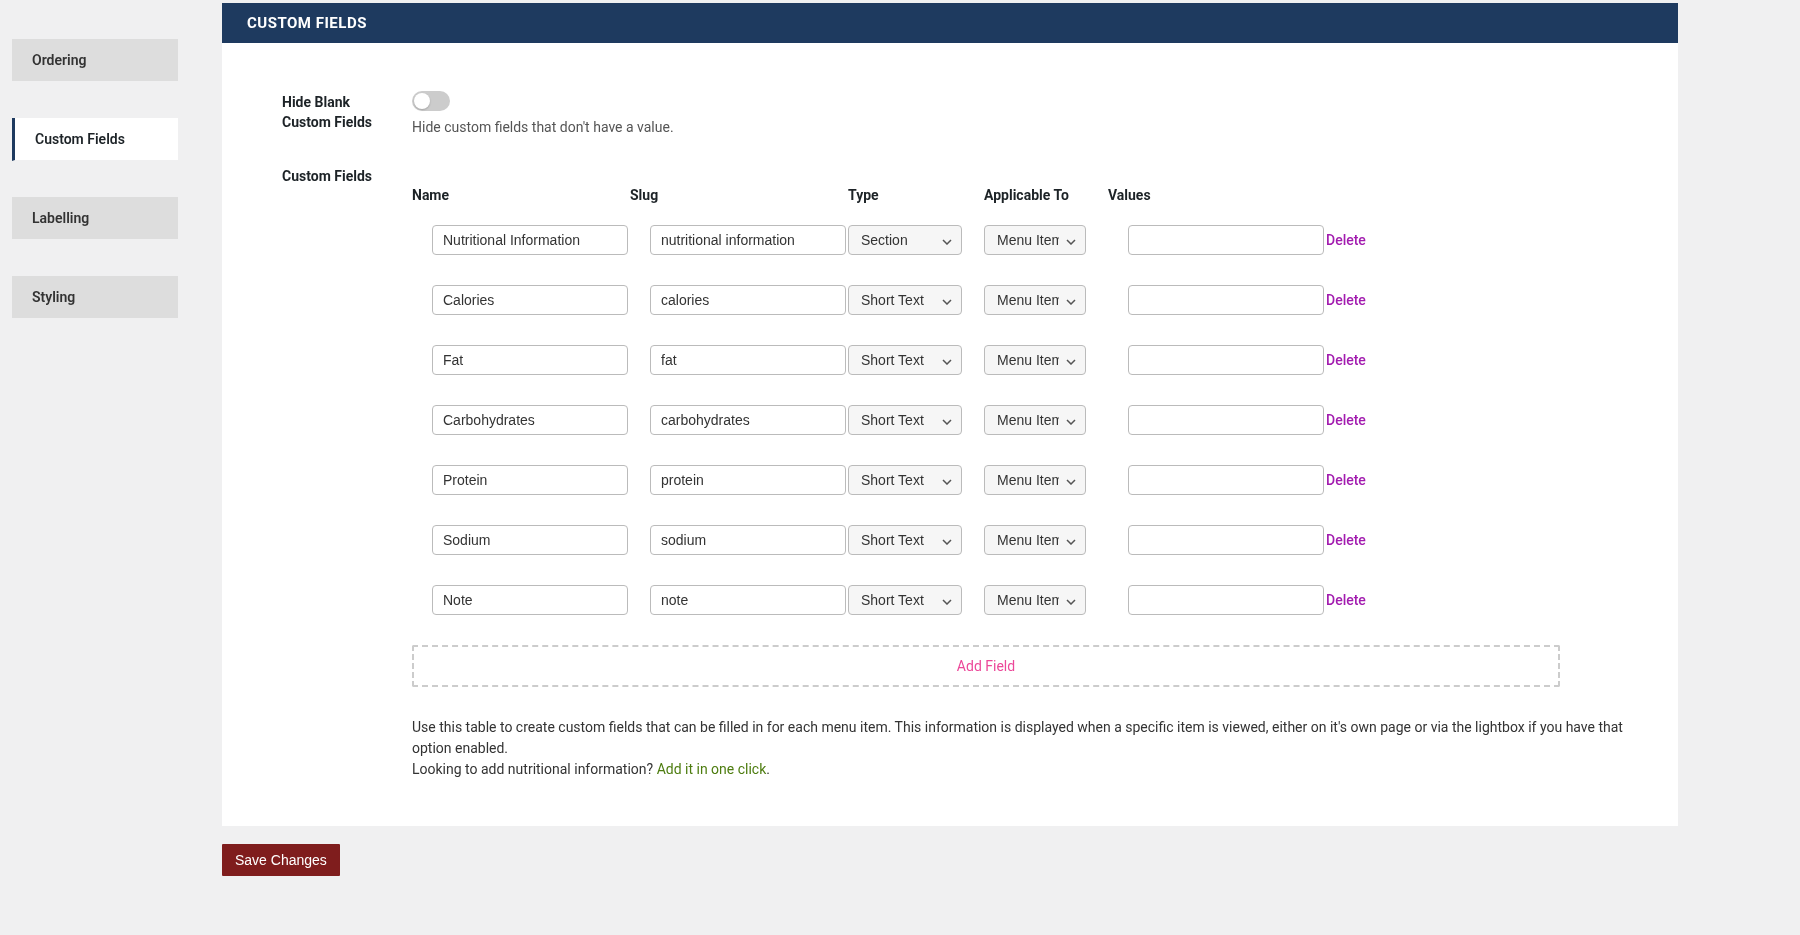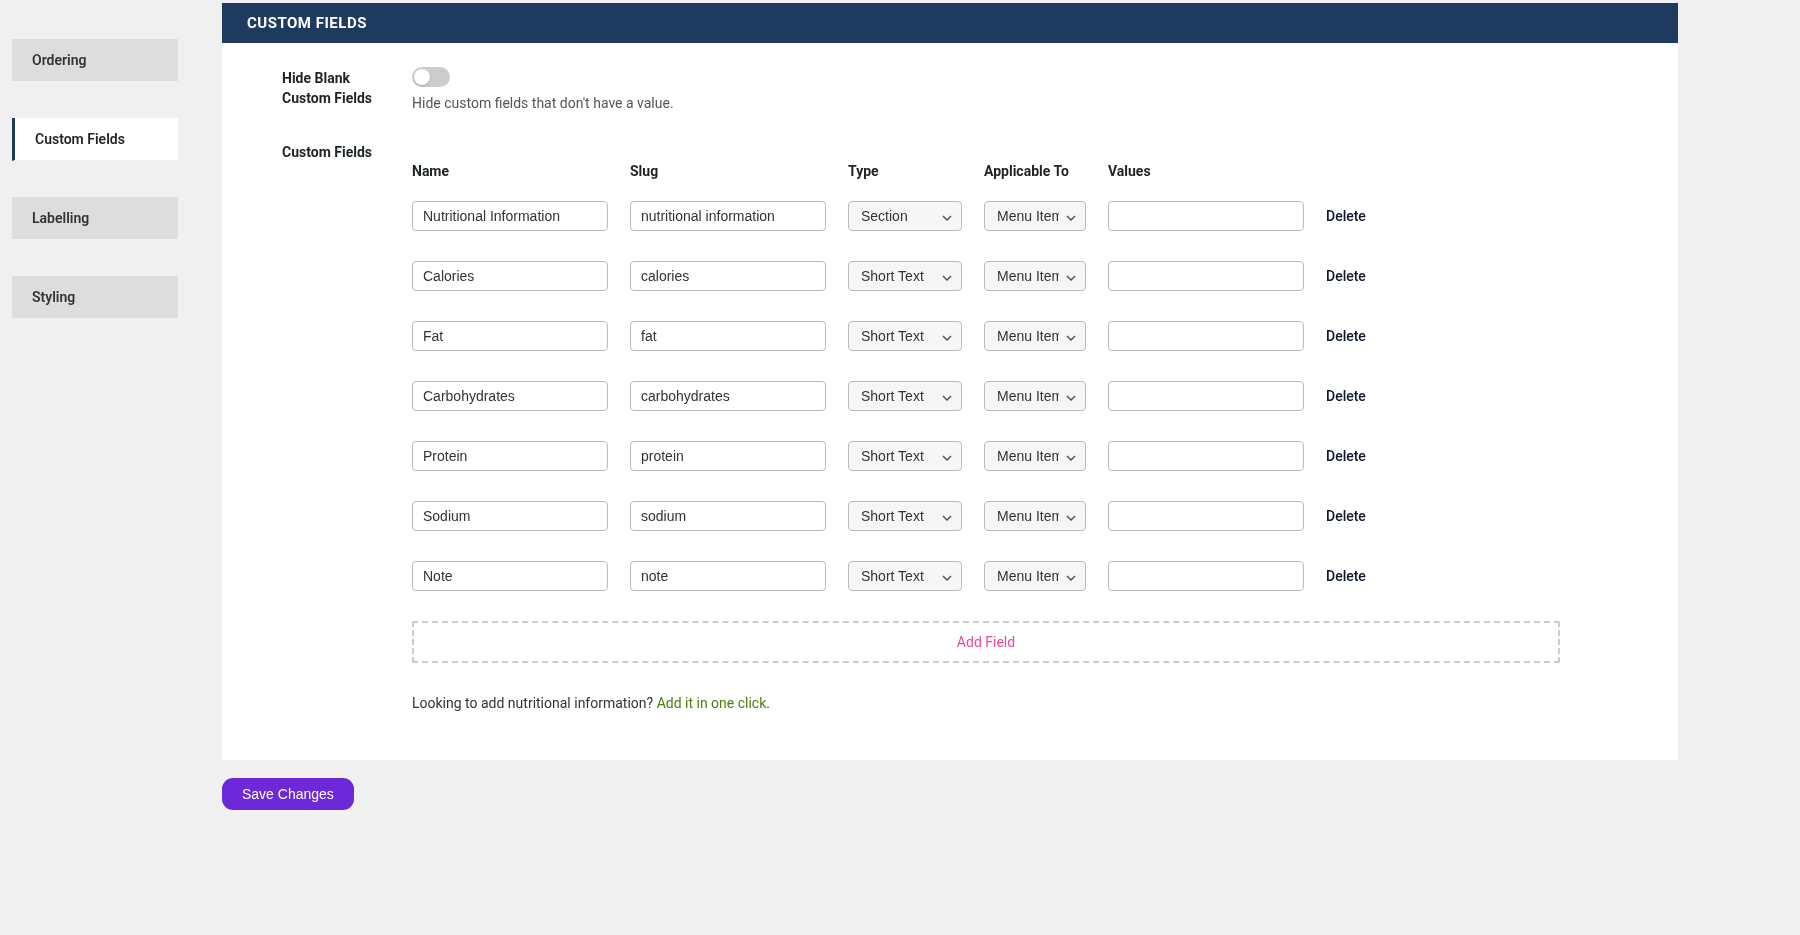--- a/index.html
+++ b/index.html
@@ -43,21 +43,21 @@
   }
   .panel-header {
     background: #1e3a5f;
     color: #fff;
     padding: 11px 25px;
     font-weight: 700;
     font-size: 15px;
     letter-spacing: 0.5px;
   }
   .panel-body {
-    padding: 24px 38px 28px 60px;
+    padding: 48px 38px 28px 60px;
   }
   .form-row {
     display: flex;
     align-items: flex-start;
     gap: 40px;
     margin-bottom: 18px;
   }
   .form-label {
     width: 90px;
     flex-shrink: 0;
@@ -116,20 +116,21 @@
   }
   .text-input {
     width: 100%;
     height: 30px;
     padding: 4px 10px;
     border: 1px solid #bbb;
     border-radius: 4px;
     background: #fff;
     font-size: 14px;
     color: #333;
+    margin-left: 20px;
   }
   .select-wrap {
     position: relative;
     width: 100%;
   }
   .select {
     width: 100%;
     height: 30px;
     padding: 4px 26px 4px 12px;
     border: 1px solid #bbb;
@@ -142,21 +143,21 @@
   }
   .select-arrow {
     position: absolute;
     right: 10px;
     top: 50%;
     transform: translateY(-50%);
     pointer-events: none;
     color: #555;
   }
   .delete-link {
-    color: #0f172a;
+    color: #a21caf;
     text-decoration: none;
     font-size: 14px;
     cursor: pointer;
     font-weight: 500;
   }
   .add-field {
     border: 2px dashed #ccc;
     text-align: center;
     padding: 11px;
     color: #ec4899;
@@ -170,25 +171,25 @@
     color: #333;
     font-size: 14px;
     line-height: 1.5;
   }
   .help-link {
     color: #4d7c0f;
     text-decoration: none;
     cursor: pointer;
   }
   .save-btn {
-    background: #6d28d9;
+    background: #7f1d1d;
     color: #fff;
     border: none;
-    padding: 8px 20px;
-    border-radius: 11px;
+    padding: 8px 13px;
+    border-radius: 1px;
     font-size: 14px;
     font-weight: 500;
     cursor: pointer;
     margin-top: 18px;
   }
 </style>
 </head>
 <body>
 
 <div class="layout">
@@ -338,20 +339,21 @@
                         </svg></span></div>
                   </div>
                   <div class="col-values"><input class="text-input" value="" style=""></div>
                   <div class="col-delete"><a class="delete-link">Delete</a></div>
                 </div>
               </div>
 
             <div class="add-field">Add Field</div>
 
             <div class="help-text">
+              <div>Use this table to create custom fields that can be filled in for each menu item. This information is displayed when a specific item is viewed, either on it's own page or via the lightbox if you have that option enabled.</div>
               <div>
                 <span>Looking to add nutritional information? </span><a class="help-link">Add it in one click</a><span>.</span>
               </div>
             </div>
 
           </div>
         </div>
 
       </div>
     </div>

